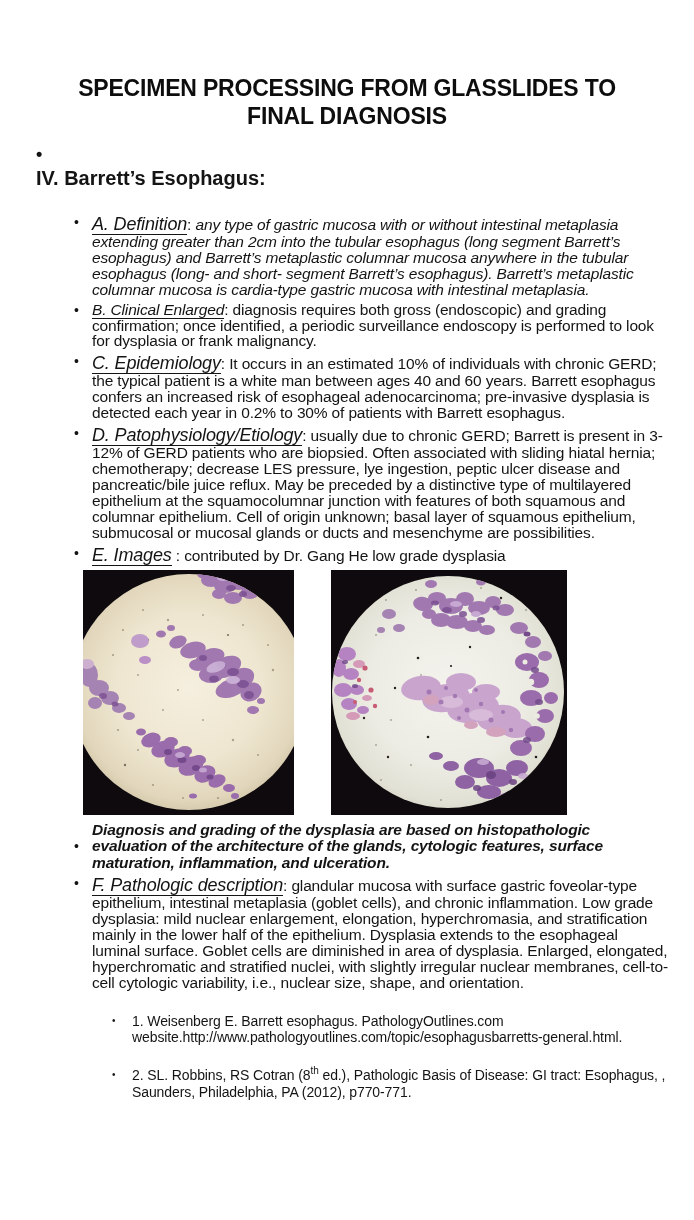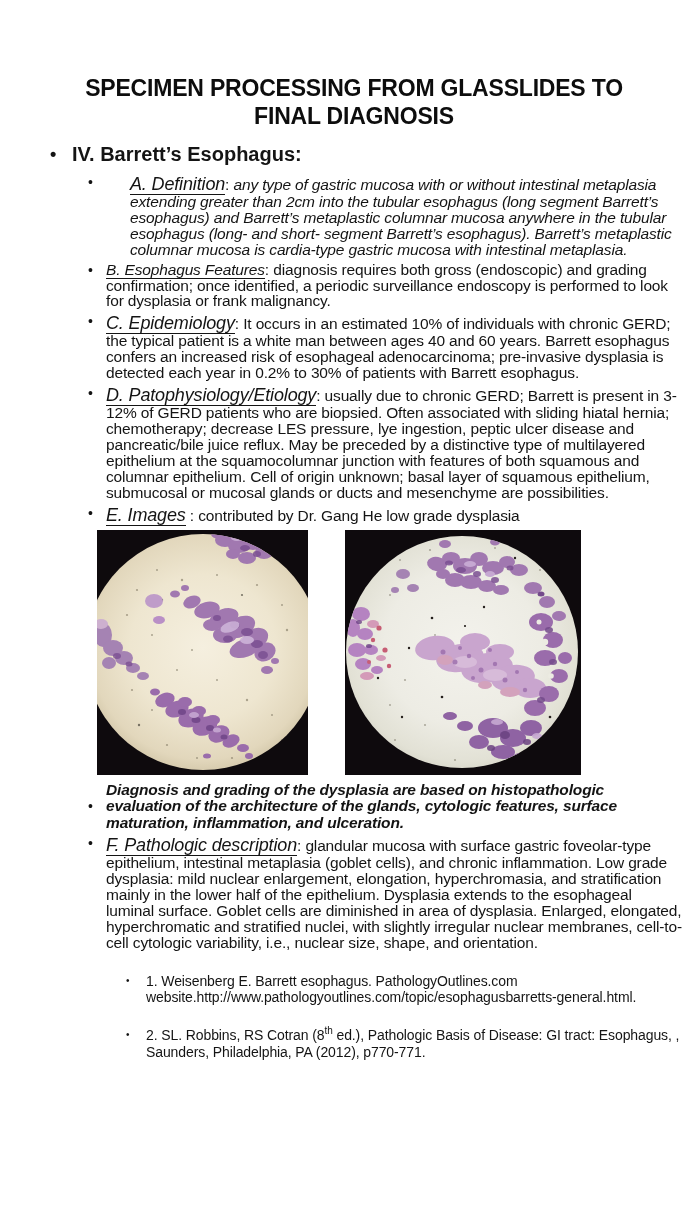--- a/index.html
+++ b/index.html
@@ -1,35 +1,34 @@
 <!DOCTYPE html>
 <html><head>
 <meta charset="utf-8">
 <style>
   * { margin:0; padding:0; box-sizing:border-box; }
   html,body { background:#ffffff; }
   .slide {
     width:694px; height:1220px; position:relative; overflow:hidden;
     background:#ffffff; color:#141414;
     font-family:"Liberation Sans", sans-serif;
-    padding-left:14px;
   }
   .title {
     margin:74px auto 0; width:600px; text-align:center;
     font-size:23px; line-height:28px; font-weight:700; color:#0d0d0d;
     letter-spacing:-0.2px;
   }
   .blt { display:inline-block; }
   .blt::before { content:"\2022"; }
 
-  .h-item { display:flex; margin:12px 0 0 36px; font-size:20px; line-height:24px; font-weight:700; }
+  .h-item { display:flex; margin:12px 0 0 36px; font-size:20px; line-height:24px; font-weight:700;flex-direction:column; }
   .h-item .blt { width:22px; min-width:22px; font-size:18px; }
 
   .l2-item { display:flex; margin:4px 0 0 74px; width:594px; }
-  .l2-item.first { margin-top:8px;gap:24px; }
+  .l2-item.first { margin-top:24px; }
   .l2-item .blt { width:18px; min-width:18px; font-size:14px; line-height:17px; }
   .l2-body { flex:1; font-size:15.5px; line-height:15.9px; letter-spacing:-0.15px; }
 
   .sec-label {
     font-style:italic; font-size:18px; line-height:20px;
     border-bottom:1.7px solid #141414;
   }
   .sec-label.sm { font-size:15.5px; line-height:inherit; }
   .body-it { font-style:italic; }
   .note-body { font-weight:700; font-style:italic; font-size:15.5px; line-height:16.6px; letter-spacing:-0.15px; }
@@ -60,21 +59,21 @@
     <span class="blt"></span>
     <div class="l2-body">
       <span class="sec-label">A. Definition</span><span>:</span>
       <span class="body-it">any type of gastric mucosa with or without intestinal metaplasia extending greater than 2cm into the tubular esophagus (long segment Barrett’s esophagus) and Barrett’s metaplastic columnar mucosa anywhere in the tubular esophagus (long- and short- segment Barrett’s esophagus). Barrett’s metaplastic columnar mucosa is cardia-type gastric mucosa with intestinal metaplasia.</span>
     </div>
   </div>
 
   <div class="l2-item">
     <span class="blt"></span>
     <div class="l2-body">
-      <span class="sec-label sm">B. Esophagus Features</span><span>:</span>
+      <span class="sec-label sm">B. Clinical Enlarged</span><span>:</span>
       <span>diagnosis requires both gross (endoscopic) and grading confirmation; once identified, a periodic surveillance endoscopy is performed to look for dysplasia or frank malignancy.</span>
     </div>
   </div>
 
   <div class="l2-item">
     <span class="blt"></span>
     <div class="l2-body">
       <span class="sec-label">C. Epidemiology</span><span>:</span>
       <span>It occurs in an estimated 10% of individuals with chronic GERD; the typical patient is a white man between ages 40 and 60 years. Barrett esophagus confers an increased risk of esophageal adenocarcinoma; pre-invasive dysplasia is detected each year in 0.2% to 30% of patients with Barrett esophagus.</span>
     </div>

